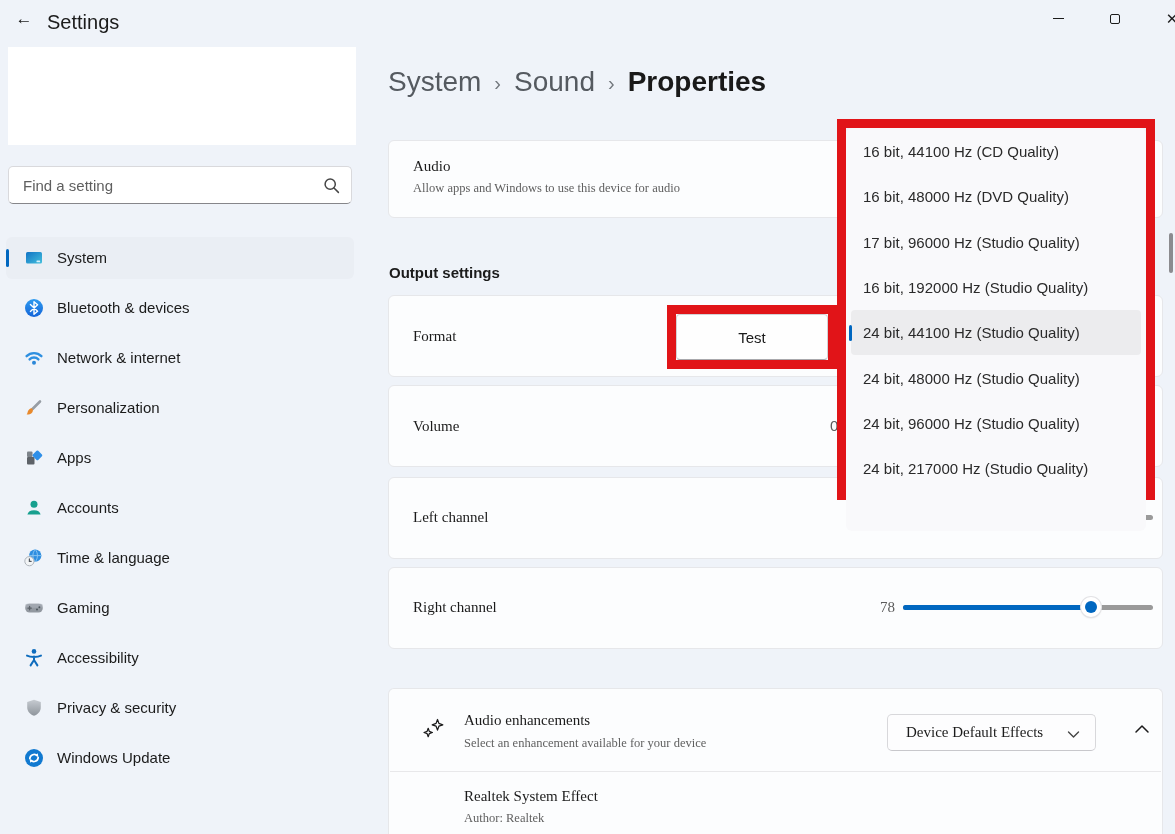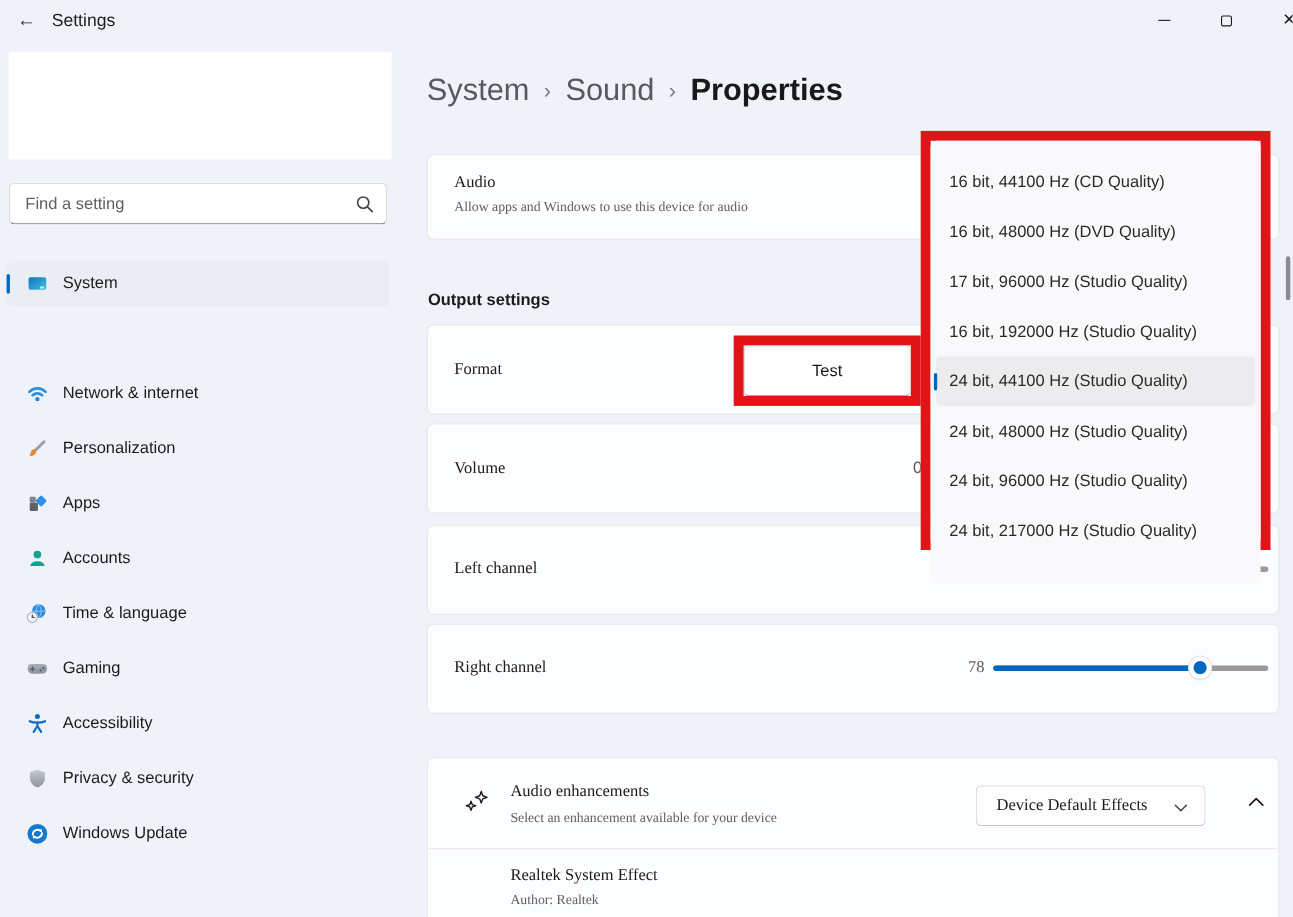--- a/index.html
+++ b/index.html
@@ -4,21 +4,21 @@
 <style>
   * { margin:0; padding:0; box-sizing:border-box; }
   html,body { width:1175px; height:834px; overflow:hidden; }
   body { font-family:"Liberation Sans", sans-serif; background:#eff3f9; color:#1b1b1b; }
   .app { position:relative; width:1175px; height:834px; overflow:hidden; }
   .abs { position:absolute; }
 
   
   .back-btn { left:8px; top:6px; width:32px; height:26px; font-size:17px; color:#1b1b1b;
               display:flex; align-items:center; justify-content:center; border-radius:4px; }
-  .win-title { left:47px; top:11px; font-size:16px; color:#1b1b1b; }
+  .win-title { left:47px; top:11px; font-size:20px; color:#1b1b1b; }
   .caption-btn { top:0; width:46px; height:37px; display:flex; align-items:center; justify-content:center; color:#1b1b1b; }
   .cap-min { left:1035px; } .cap-max { left:1092px; } .cap-close { left:1149px; }
   .min-glyph { width:11px; height:0; border-top:1.2px solid #1b1b1b; display:block; }
   .max-glyph { width:10px; height:10px; border:1.2px solid #1b1b1b; border-radius:2px; display:block; }
   .close-glyph { font-size:15px; line-height:1; }
 
   
   .user-box { left:8px; top:47px; width:348px; height:98px; background:#ffffff; }
   .search-box { left:8px; top:166px; width:344px; height:38px; background:#ffffff;
                 border:1px solid #d9d9dc; border-bottom:1px solid #86868a; border-radius:5px; }
@@ -60,21 +60,21 @@
   .divider { height:1px; background:#e8e8ea; }
 
   
   .anno { border:9px solid var(--red,#e11418); }
   .test-anno { left:667px; top:305px; width:170px; height:64px; z-index:6; }
   .test-btn { position:absolute; left:0; top:0; width:152px; height:46px; background:#fefefe;
               border:1px solid #d2d2d5; border-bottom-color:#a8a8ac; border-radius:4px;
               display:flex; align-items:center; justify-content:center; font-size:15px; color:#1b1b1b; }
   .dd-anno { left:837px; top:119px; width:318px; height:381px; z-index:7; }
   .dd-flyout { position:absolute; left:0; top:0; width:300px; height:403px; background:#f9f9fb; border-radius:6px;
-               padding-top:15px; }
+               padding-top:1px; }
   .dd-item { position:relative; height:45.3px; margin:0 5px; border-radius:4px; display:flex; align-items:center;
              font-size:15px; color:#2a2a2a; padding-left:12px; }
   .dd-item.sel { background:#ececee; }
   .dd-pill { display:none; position:absolute; left:-2px; top:14.5px; width:3px; height:16px; border-radius:2px;
              background:var(--accent,#0067c0); }
   .dd-item.sel .dd-pill { display:block; }
 
   .vol-frag { left:830px; top:417px; width:7px; height:20px; overflow:hidden; font-size:15px; color:#5c5c5c; z-index:5; }
   .scroll-thumb { left:1169px; top:233px; width:4px; height:40px; background:#8b8b8f; border-radius:2px; z-index:8; }
 </style>
@@ -113,20 +113,33 @@
         <stop offset="0" stop-color="#1173c5"></stop>
             <stop offset="1" stop-color="#43bfdc"></stop>
           </linearGradient>
         </defs>
       <rect x="3" y="5" width="16" height="11.5" rx="1.6" fill="url(#gsys)"></rect>
       <rect x="13.5" y="13.5" width="3.6" height="1.8" rx="0.5" fill="#d8f1fb"></rect>
     </svg>
     <span class="nav-label">System</span>
   </div>
 
+  <div class="abs nav-item" style="top:287px">
+    <svg class="nav-ico" viewBox="0 0 22 22">
+      <defs>
+          <linearGradient id="gbt" x1="0" y1="0" x2="0" y2="1">
+        <stop offset="0" stop-color="#2f9bf0"></stop>
+            <stop offset="1" stop-color="#1464d8"></stop>
+          </linearGradient>
+        </defs>
+      <circle cx="11" cy="11" r="9" fill="url(#gbt)"></circle>
+      <path d="M7.4 7.6 L14.6 14.2 L11 17.2 L11 4.8 L14.6 7.8 L7.4 14.4" fill="none" stroke="#ffffff" stroke-width="1.4" stroke-linejoin="round" stroke-linecap="round"></path>
+    </svg>
+    <span class="nav-label">Bluetooth &amp; devices</span>
+  </div>
 
   <div class="abs nav-item" style="top:337px">
     <svg class="nav-ico" viewBox="0 0 22 22">
       <path d="M3.6 9.2 a10.4 10.4 0 0 1 14.8 0" fill="none" stroke="#2e8fe0" stroke-width="2.4" stroke-linecap="round"></path>
       <path d="M6.6 12.4 a6.2 6.2 0 0 1 8.8 0" fill="none" stroke="#2e8fe0" stroke-width="2.4" stroke-linecap="round"></path>
       <circle cx="11" cy="15.8" r="2" fill="#2b87d8"></circle>
     </svg>
     <span class="nav-label">Network &amp; internet</span>
   </div>
 

